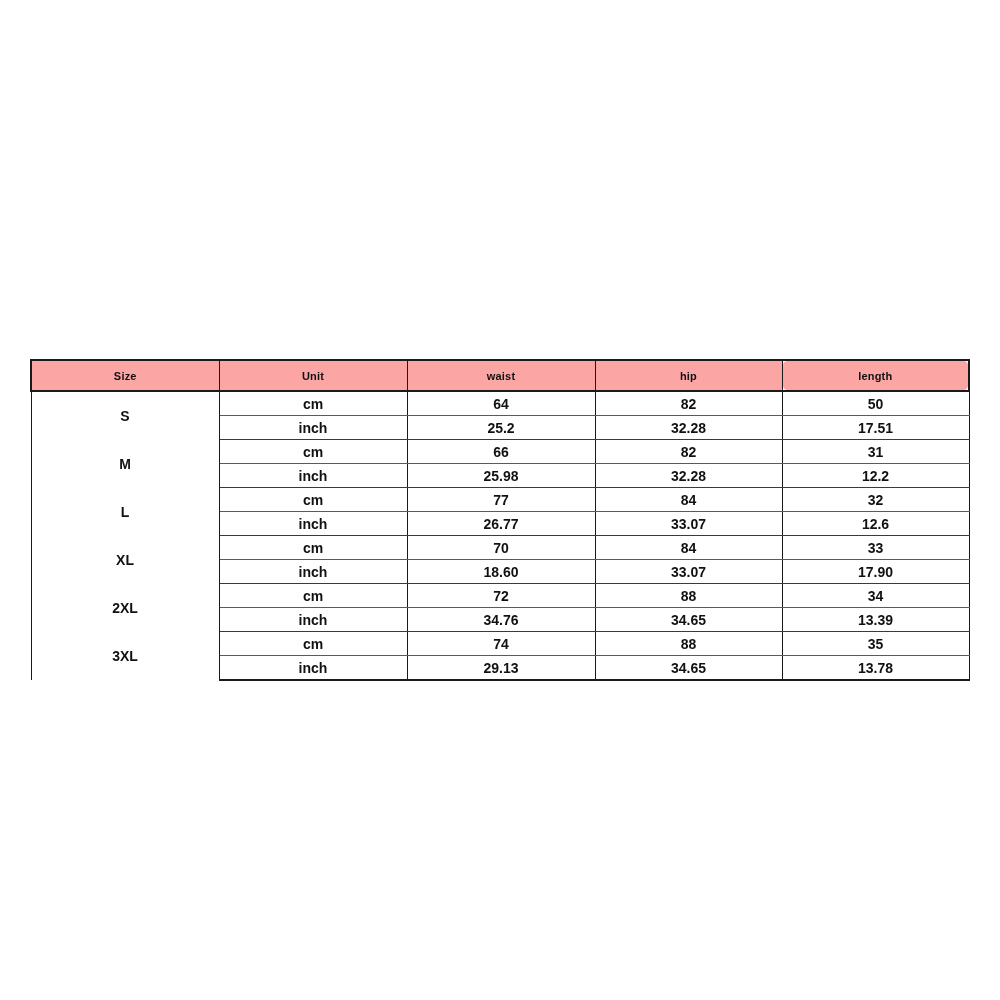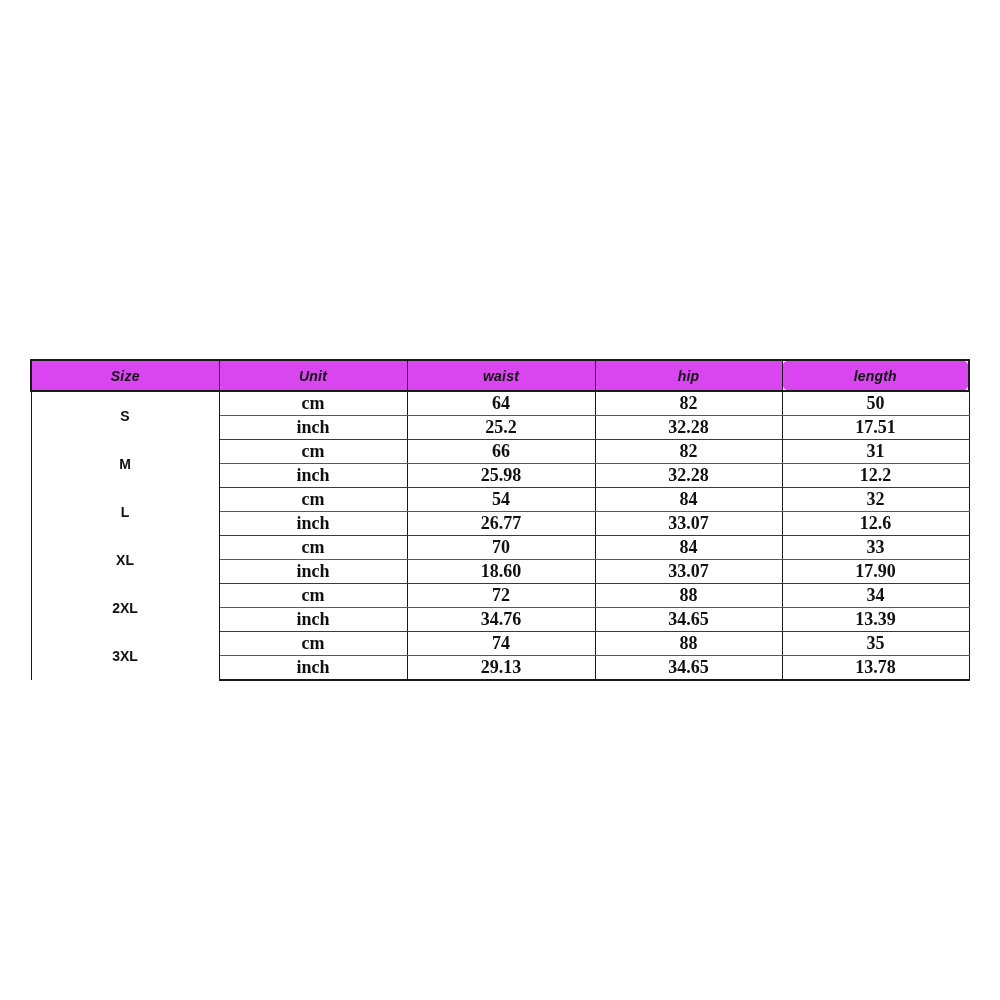--- a/index.html
+++ b/index.html
@@ -42,42 +42,40 @@
     border-right: 1.6px solid #1a1a1a;
     text-align: center;
     vertical-align: middle;
     font-weight: bold;
     color: #111111;
     padding: 0;
   }
 
   
   tr.chart-header th {
-    background: #d946ef;
+    background: #fca5a5;
     height: 29px;
-    font-size: 14px;
+    font-size: 11px;
     border-top: 2.2px solid #1a1a1a;
     border-bottom: 2.2px solid #1a1a1a;
     letter-spacing: 0.2px;
-    font-style: italic;
   }
   tr.chart-header th.first-col { border-left: 2.2px solid #1a1a1a; }
   tr.chart-header th.last-col  { border-right: 2.2px solid #1a1a1a; border-radius: 8px; }
 
   
   td.size-cell {
     font-size: 14px;
     border-left: 2.2px solid #1a1a1a;
     border-right: 1.6px solid #1a1a1a;
   }
   td.unit-cell,
   td.val-cell {
     height: 23px;
-    font-size: 18px;
-    font-family: Liberation Serif, serif;
+    font-size: 14px;
   }
   td.last-col { border-right: 2.2px solid #1a1a1a; }
 
   
   tr.row-cm td.unit-cell,
   tr.row-cm td.val-cell {
     border-bottom: 1.4px solid #5a5a5a;
   }
 
   
@@ -135,21 +133,21 @@
       <tr class="row-inch">
         <td class="unit-cell">inch</td>
         <td class="val-cell">25.98</td>
         <td class="val-cell">32.28</td>
         <td class="val-cell last-col">12.2</td>
       </tr>
 
       <tr class="row-cm">
         <td class="size-cell" rowspan="2">L</td>
         <td class="unit-cell">cm</td>
-        <td class="val-cell">54</td>
+        <td class="val-cell">77</td>
         <td class="val-cell">84</td>
         <td class="val-cell last-col">32</td>
       </tr>
       <tr class="row-inch">
         <td class="unit-cell">inch</td>
         <td class="val-cell">26.77</td>
         <td class="val-cell">33.07</td>
         <td class="val-cell last-col">12.6</td>
       </tr>
 

